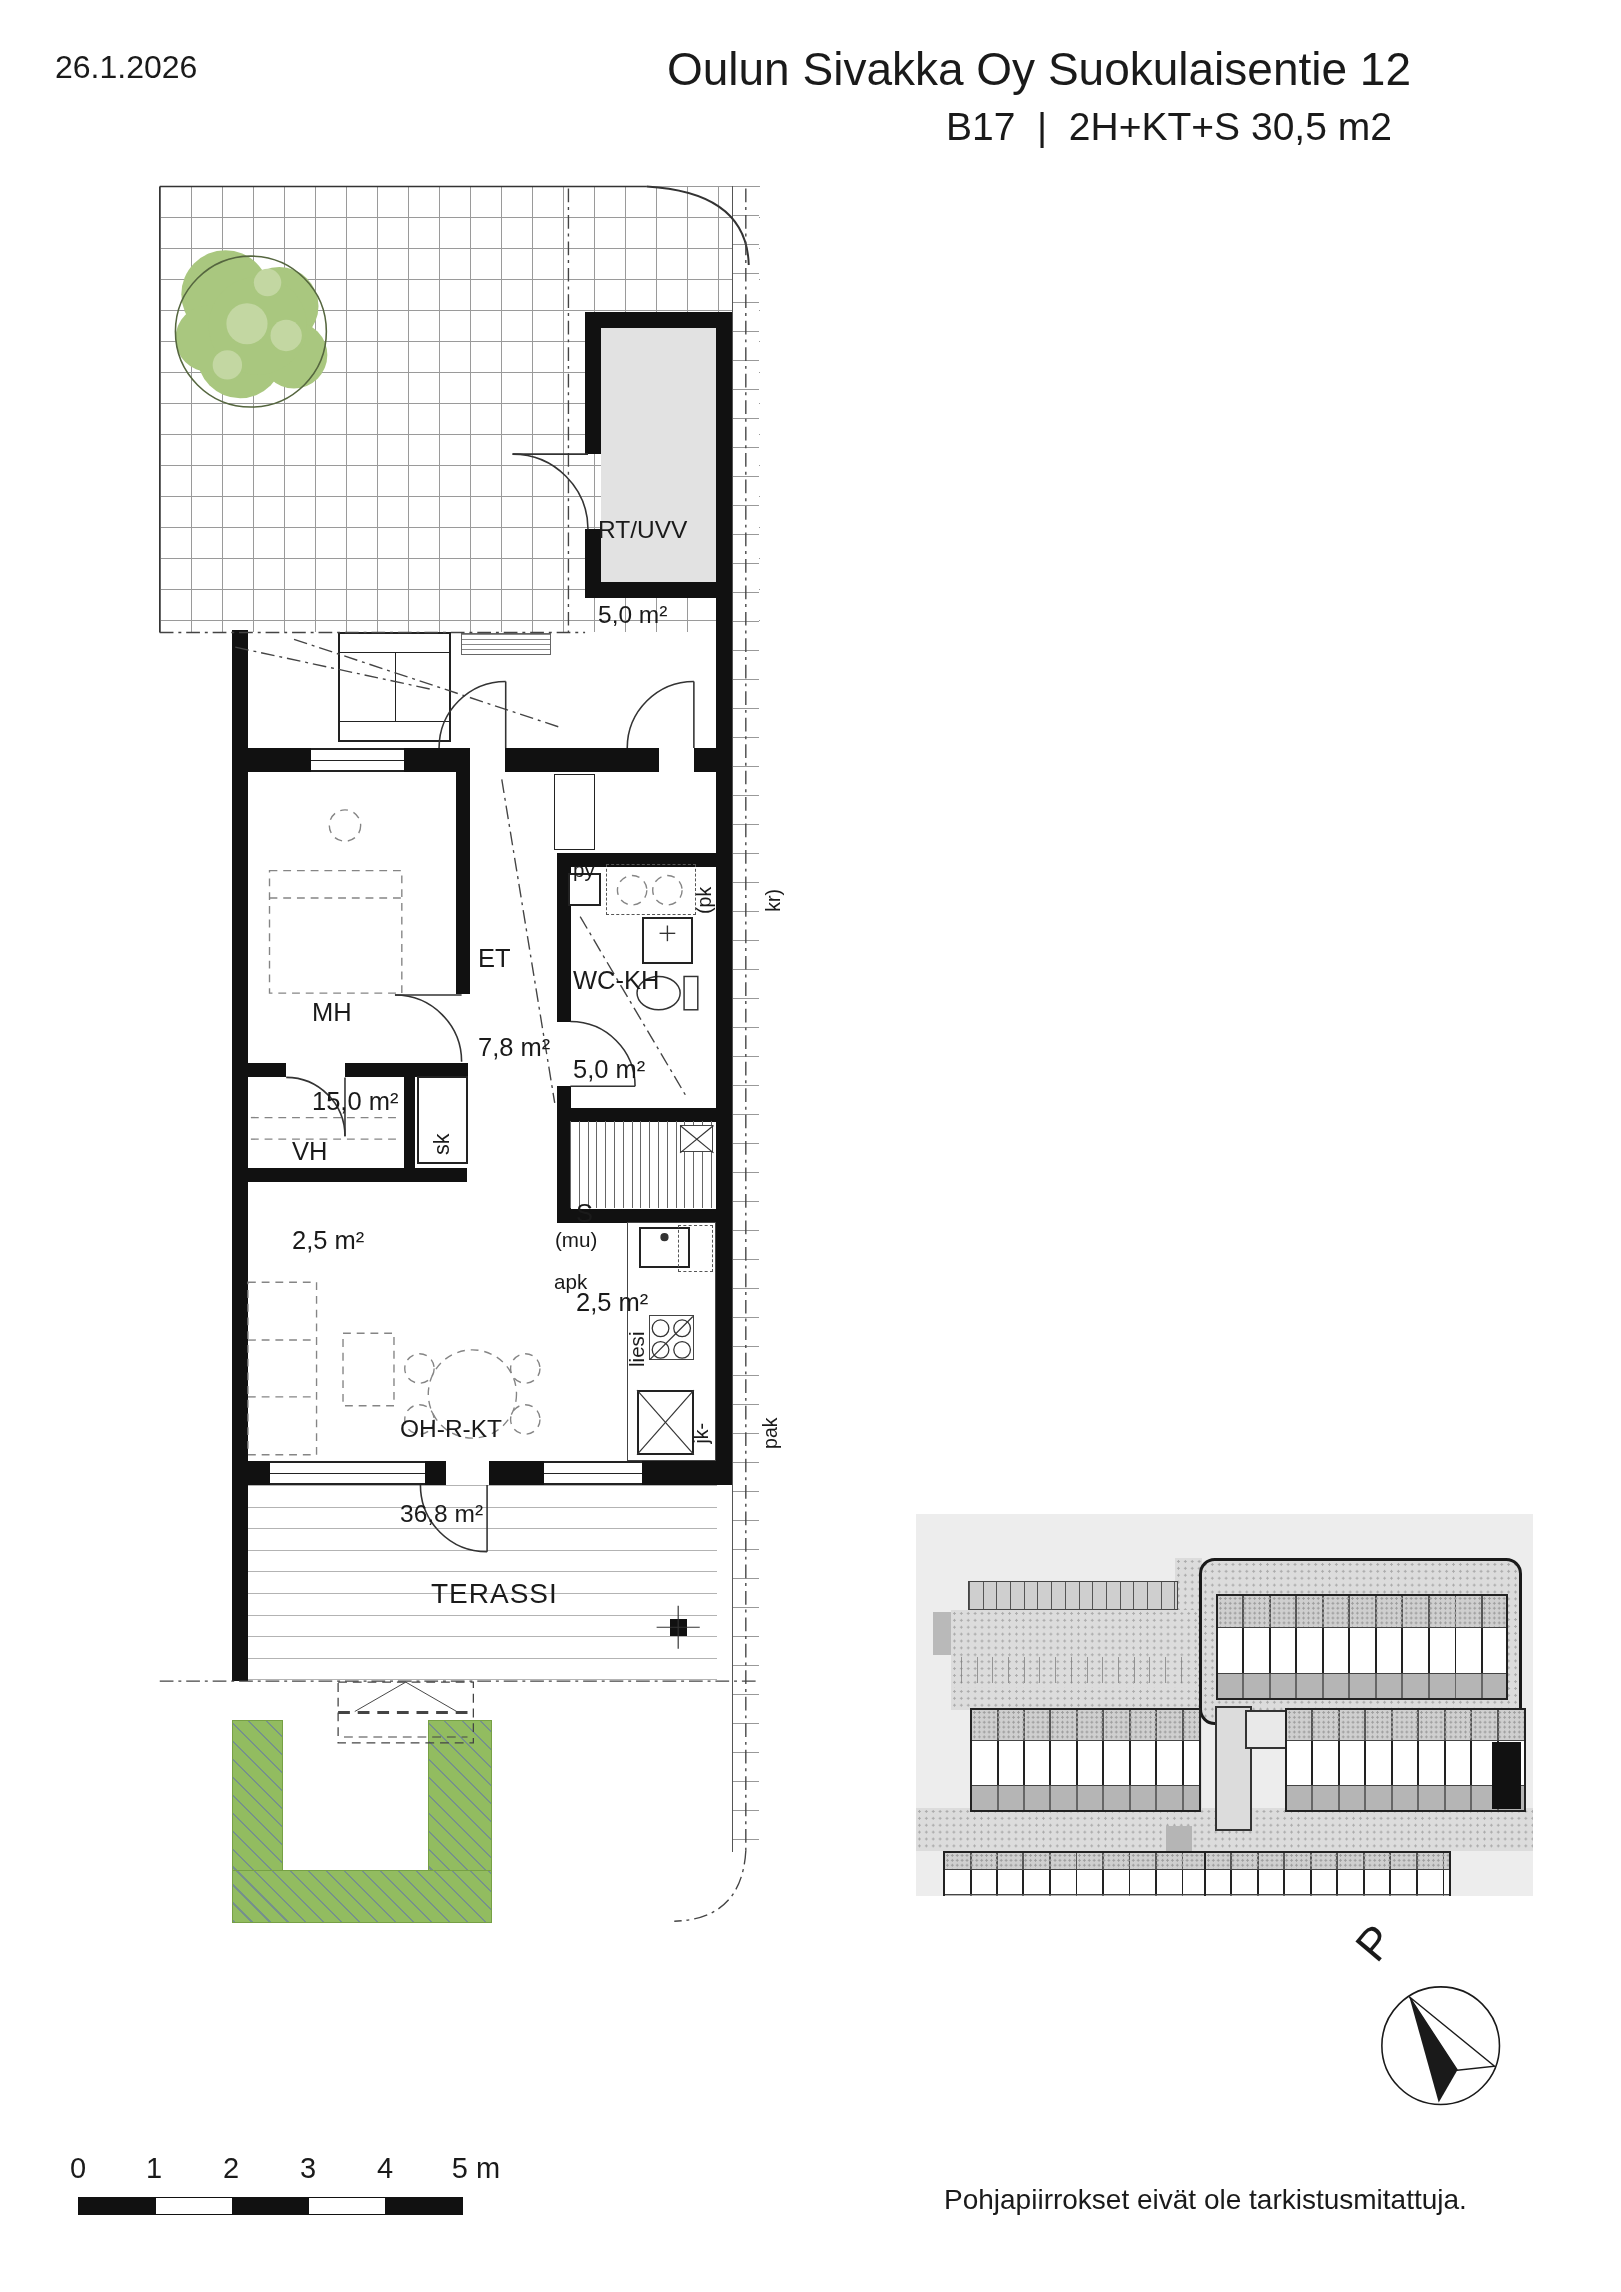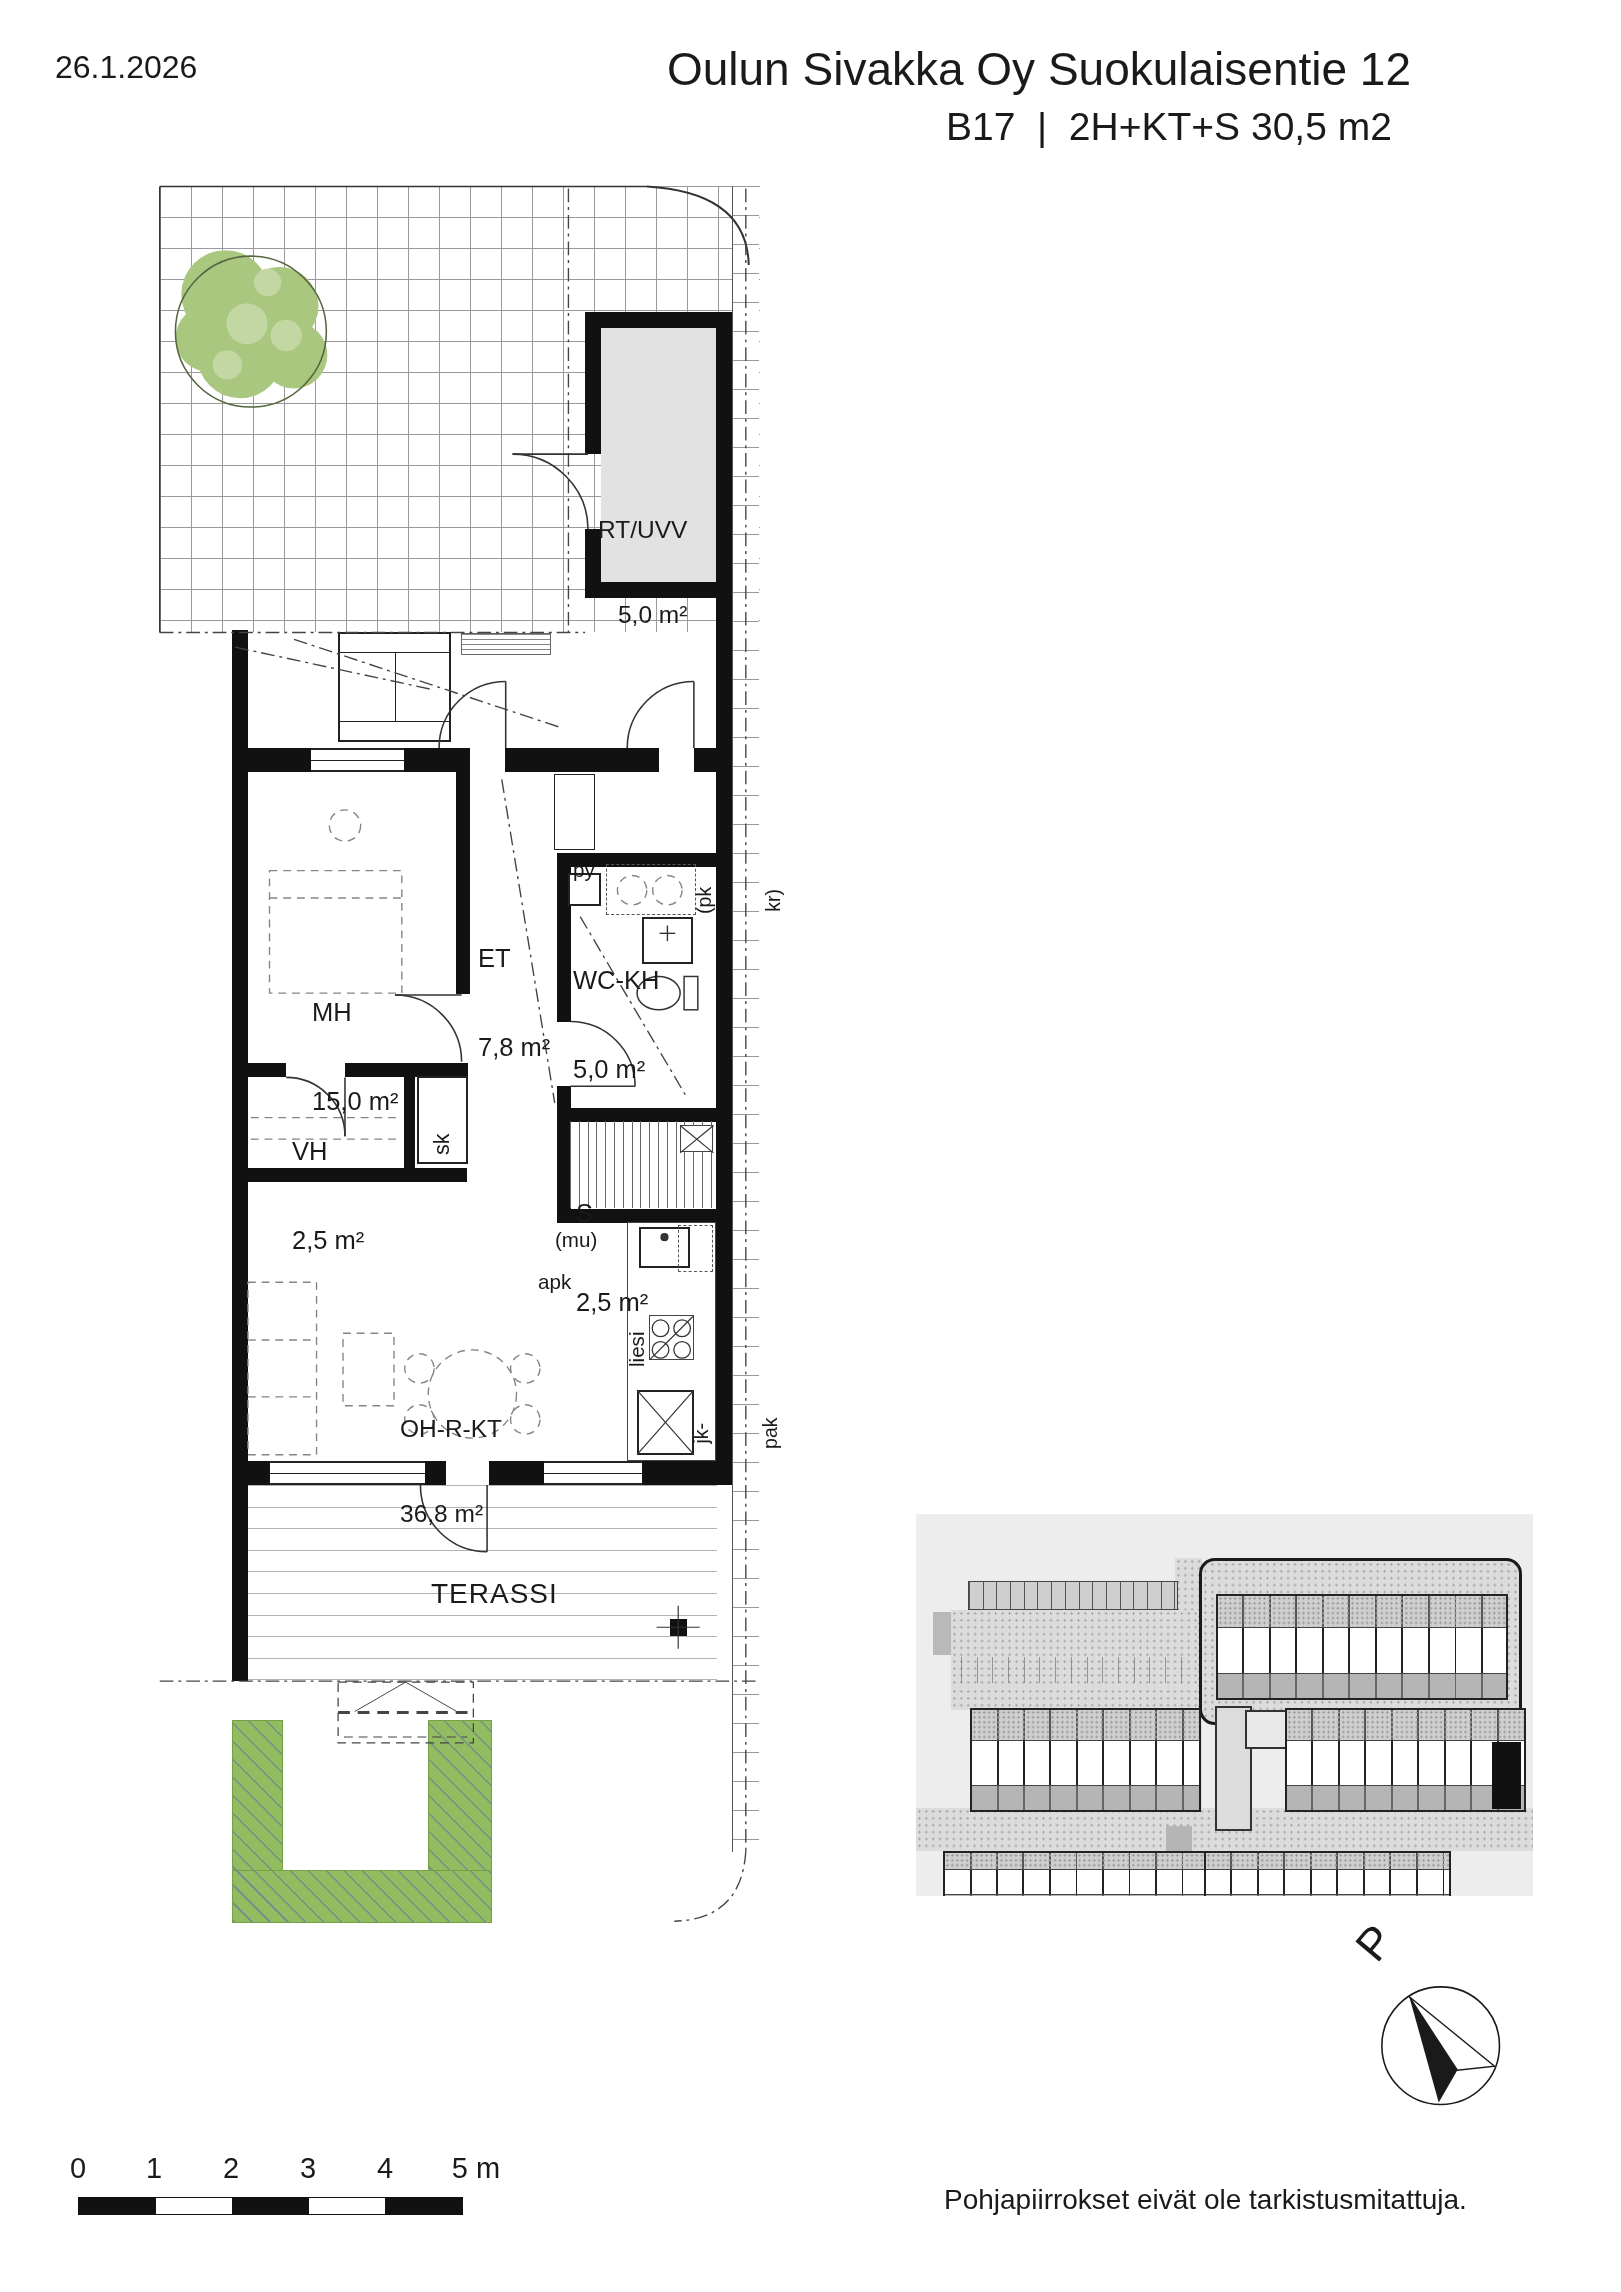--- a/index.html
+++ b/index.html
@@ -257,21 +257,21 @@
       <path d="M351 1772 H477" stroke-width="1.2" stroke-dasharray="9 6"></path>
     </g>
 
     <g>
       <circle cx="1470" cy="2087" r="60" fill="none" stroke="#1a1a1a" stroke-width="1.6"></circle>
       <polygon points="1438,2037 1525,2108 1487,2112" fill="none" stroke="#1a1a1a" stroke-width="1.4"></polygon>
       <polygon points="1438,2037 1487,2112 1468,2145" fill="#1a1a1a"></polygon>
     </g>
   </svg>
 
-  <div class="lbl" style="left:598px;top:459px;font-size:24.5px;text-align:right;">
+  <div class="lbl" style="left:598px;top:459px;font-size:24.5px;">
     <div>RT/UVV</div>
     <div>5,0 m²</div>
   </div>
   <div class="lbl" style="left:312px;top:939px;font-size:25.5px;">
     <div>MH</div>
     <div>15,0 m²</div>
   </div>
   <div class="lbl" style="left:478px;top:885px;font-size:25.5px;">
     <div>ET</div>
     <div>7,8 m²</div>
@@ -294,21 +294,21 @@
   </div>
   <div class="lbl" style="left:431px;top:1578px;font-size:28px;letter-spacing:1px;">TERASSI</div>
 
   <div class="lbl" style="left:573px;top:858px;font-size:20.6px;">py</div>
   <div class="lbl rot" style="left:648px;top:914px;font-size:19.6px;text-align:center;">
     <div>(pk</div>
     <div>kr)</div>
   </div>
   <div class="lbl rot" style="left:429px;top:1155px;font-size:21.6px;">sk</div>
   <div class="lbl" style="left:555px;top:1228px;font-size:20.6px;">(mu)</div>
-  <div class="lbl" style="left:538px;top:1270px;font-size:20.6px;">apk</div>
+  <div class="lbl" style="left:554px;top:1270px;font-size:20.6px;">apk</div>
   <div class="lbl rot" style="left:625px;top:1367px;font-size:20.6px;">liesi</div>
   <div class="lbl rot" style="left:645px;top:1449px;font-size:19.6px;text-align:center;">
     <div>jk-</div>
     <div>pak</div>
   </div>
 
   <div class="lbl" style="left:1360px;top:1917px;font-size:45px;transform:rotate(-50deg);">P</div>
 
   <div class="abs" style="left:76px;top:2152px;width:421px;height:69px;">
     <span class="lbl" style="left:2px;top:0;font-size:29px;transform:translateX(-50%);">0</span>

